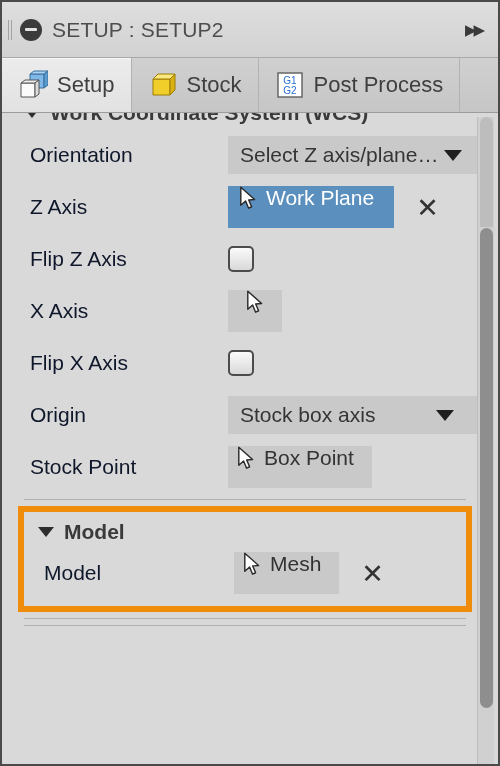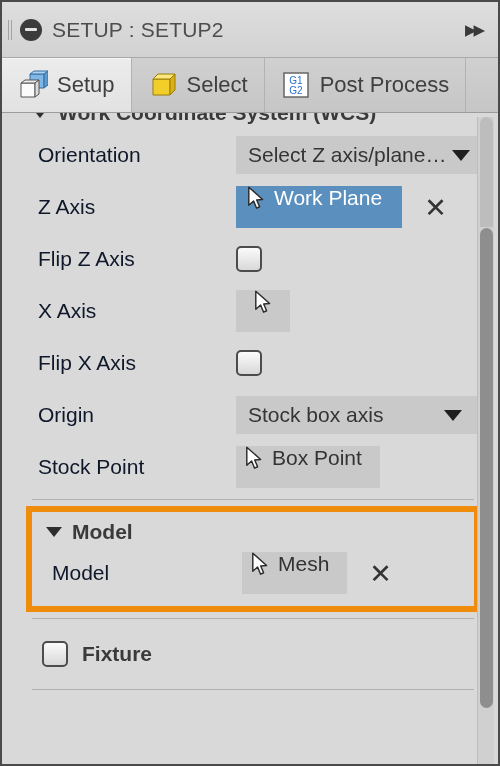--- a/index.html
+++ b/index.html
@@ -82,21 +82,21 @@
 
   
   #panel {
     position: relative;
     height: 662px;
     background: #d9d9d9;
     overflow: hidden;
   }
   #content {
     position: absolute;
-    left: 16px; top: -16px;
+    left: 8px; top: -16px;
     width: 470px;
   }
 
   .section-head {
     display: flex; align-items: center; gap: 10px;
     padding: 4px 0 4px 14px;
     font-size: 21px; font-weight: bold; color: #3a3a3a;
   }
   .caret-down {
     width: 0; height: 0;
@@ -242,21 +242,21 @@
       </svg>
       <span>Setup</span>
     </div>
 
     <div class="tab">
       <svg class="tab-icon" viewBox="0 0 30 30">
         <polygon points="5,9 22,9 22,25 5,25" fill="#f2ce2a" stroke="#9c7d06" stroke-width="1"></polygon>
         <polygon points="5,9 10,4 27,4 22,9" fill="#fae87e" stroke="#9c7d06" stroke-width="1"></polygon>
         <polygon points="22,9 27,4 27,20 22,25" fill="#dbb012" stroke="#9c7d06" stroke-width="1"></polygon>
       </svg>
-      <span>Select</span>
+      <span>Stock</span>
     </div>
 
     <div class="tab">
       <svg class="tab-icon" viewBox="0 0 30 30">
         <rect x="3" y="3" width="24" height="24" fill="#ffffff" stroke="#666" stroke-width="1.5"></rect>
         <text x="15" y="14" font-family="Liberation Sans, sans-serif" font-size="10" fill="#2a6fd4" text-anchor="middle">G1</text>
         <text x="15" y="24" font-family="Liberation Sans, sans-serif" font-size="10" fill="#2a6fd4" text-anchor="middle">G2</text>
       </svg>
       <span>Post Process</span>
     </div>
@@ -341,24 +341,20 @@
               <polygon points="2,1 2,16 6,12.5 8.5,18.5 11,17.3 8.6,11.6 13.5,11.2" fill="#ffffff" stroke="#2b2b2b" stroke-width="1.2" stroke-linejoin="round"></polygon>
             </svg>
             <span>Mesh</span>
           </div>
           <span class="clear-x">✕</span>
         </div>
       </div>
 
       <div class="divider"></div>
 
-      <div class="fixture-row">
-        <div class="cbox"></div>
-        <span class="fixture-label">Fixture</span>
-      </div>
 
       <div class="divider"></div>
 
     </div>
 
     <div id="scrollbar">
       <div id="scroll-track-top"></div>
       <div id="scroll-thumb"></div>
     </div>
   </div>

